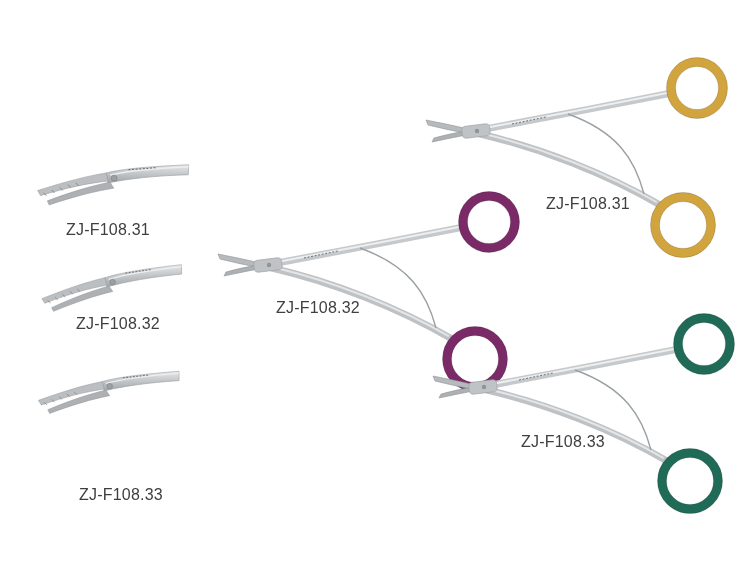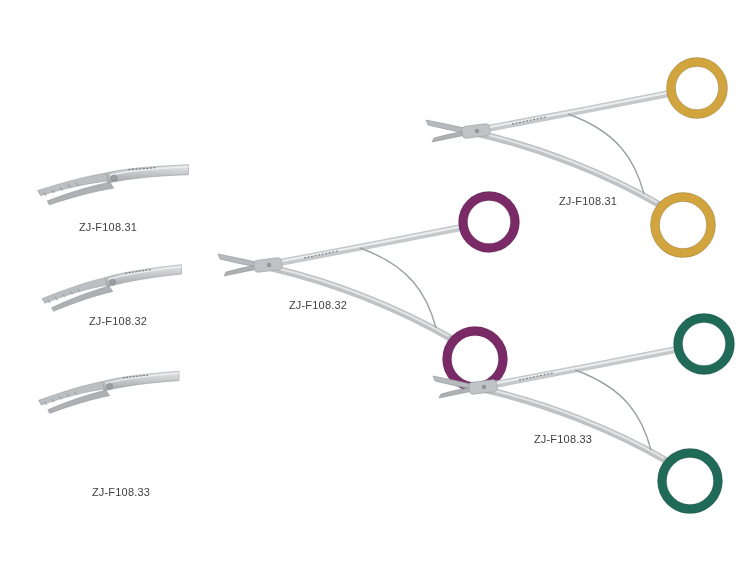--- a/index.html
+++ b/index.html
@@ -5,21 +5,21 @@
   html,body{margin:0;padding:0;background:#ffffff;}
   #stage{
     position:relative;
     width:750px;height:563px;
     background:#ffffff;
     overflow:hidden;
     font-family:"Liberation Sans", sans-serif;
   }
   .abs{position:absolute;}
   .label{
-    font-size:11px;
+    font-size:16px;
     color:#3f3f3f;
     text-align:center;
     letter-spacing:0.2px;
     width:110px;
   }
   svg{display:block;overflow:visible;}
 </style>
 </head>
 <body>
 

